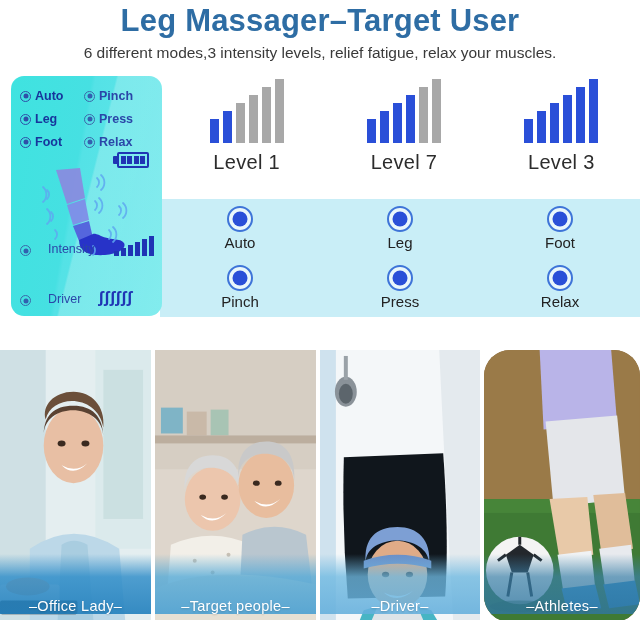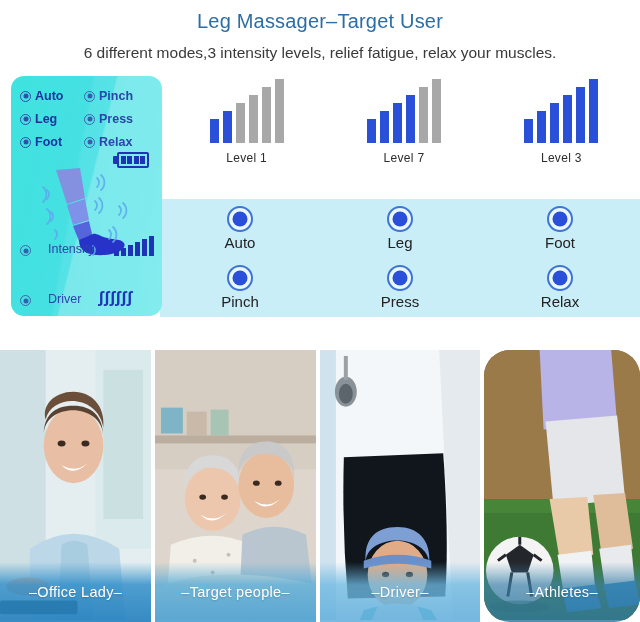--- a/index.html
+++ b/index.html
@@ -7,21 +7,21 @@
     width: 640px; height: 622px;
     background: #ffffff;
     font-family: "Liberation Sans", sans-serif;
     overflow: hidden;
     position: relative;
   }
 
   
   .header { width: 640px; padding-top: 4px; text-align: center; }
   .title {
-    font-size: 20px; font-weight: 400; color: #2e6da4;
+    font-size: 31px; font-weight: 700; color: #2e6da4;
     letter-spacing: .2px; line-height: 34px;
   }
   .subtitle {
     font-size: 15.5px; color: #3a3a3a; line-height: 26px;
     margin-top: 2px;
   }
 
   
   .feature { position: relative; width: 640px; height: 262px; margin-top: 7px; }
 
@@ -86,21 +86,21 @@
   .pb-waves { font-size: 17px; color: #1f34b4; letter-spacing: 0px; font-weight: 600; line-height: 1; }
 
   
   .levels {
     position: absolute; left: 168px; top: 0; width: 472px; height: 120px;
     display: flex;
   }
   .level { flex: 1; display: flex; flex-direction: column; align-items: center; }
   .level-bars { height: 70px; display: flex; align-items: flex-end; gap: 4px; }
   .level-bars i { display: block; width: 9px; }
-  .level-name { font-size: 12px; color: #2c2c2c; margin-top: 8px; letter-spacing: .3px; }
+  .level-name { font-size: 20px; color: #2c2c2c; margin-top: 8px; letter-spacing: .3px; }
 
   
   .modes-grid {
     position: absolute; left: 160px; top: 126px;
     width: 480px; height: 118px;
     display: grid; grid-template-columns: repeat(3, 1fr); grid-template-rows: repeat(2, 1fr);
   }
   .mode-btn { display: flex; flex-direction: column; align-items: center; justify-content: center; }
   .radio-lg {
     width: 26px; height: 26px; border-radius: 50%;
@@ -120,22 +120,22 @@
     width: 640px; height: 272px;
     display: flex; gap: 4px; background: #ffffff;
   }
   .photo { position: relative; overflow: hidden; }
   .p1 { width: 152px; }
   .p2 { width: 162px; }
   .p3 { width: 161px; }
   .p4 { width: 157px; border-radius: 26px; }
   .photo-art { position: absolute; inset: 0; }
   .cap-bar {
-    position: absolute; left: 0; bottom: 0; width: 100%; height: 60px;
-    display: flex; align-items: center; justify-content: center;
+    position: absolute; left: 0; bottom: 8px; width: 100%; height: 60px;
+    display: flex; align-items: flex-end; justify-content: center;
   }
   .cap-text {
     font-size: 14.5px; color: #ffffff; letter-spacing: .3px;
     text-shadow: 0 1px 2px rgba(0,0,0,.18);
     position: relative; z-index: 2;
   }
   .cap-tint { position: absolute; inset: 0; z-index: 1; }
 </style>
 </head>
 <body>

